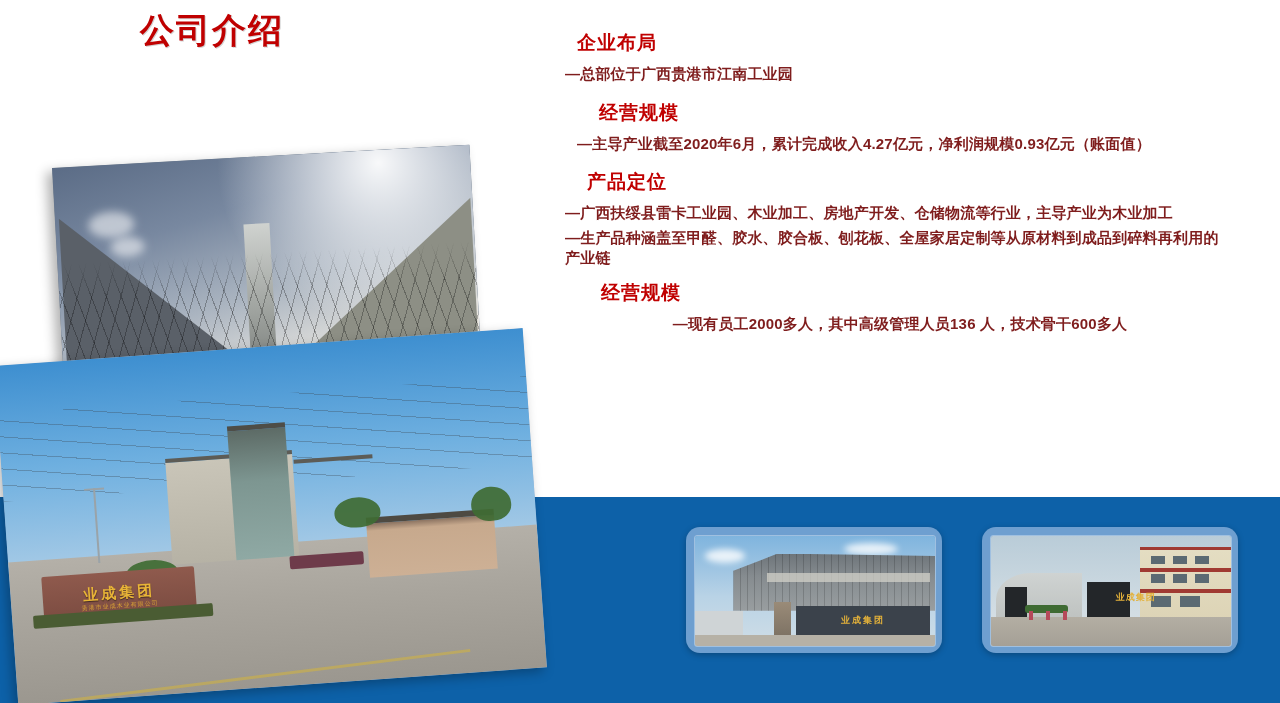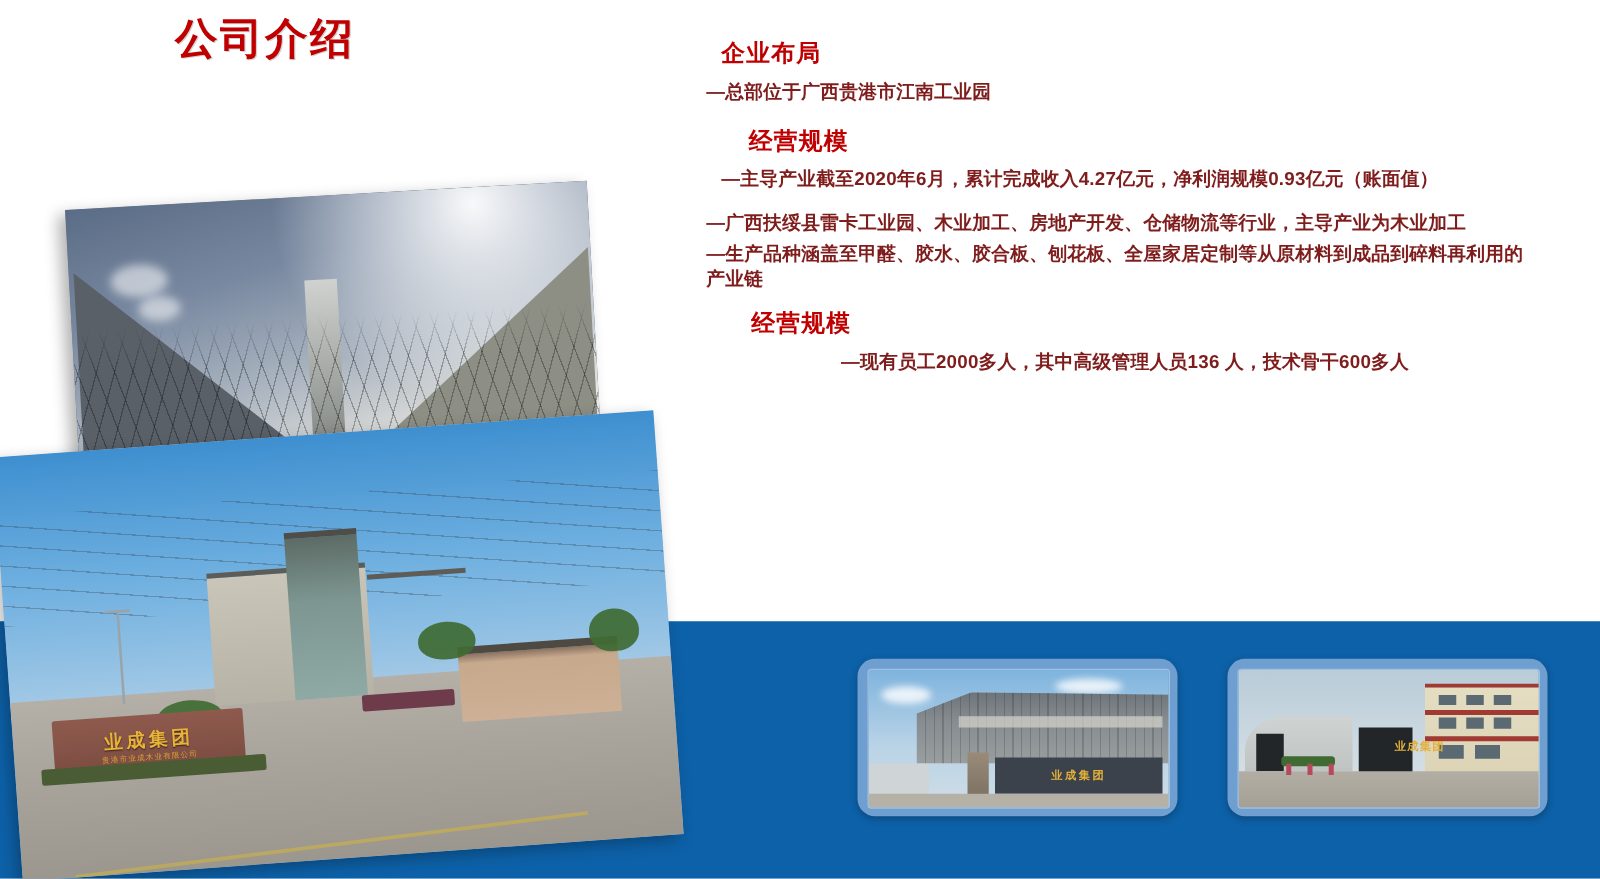--- a/index.html
+++ b/index.html
@@ -372,20 +372,21 @@
     <div class="section-heading">企业布局</div>
     <p class="bullet">—总部位于广西贵港市江南工业园</p>
   </div>
 
   <div class="section sec-2">
     <div class="section-heading">经营规模</div>
     <p class="bullet">—主导产业截至2020年6月，累计完成收入4.27亿元，净利润规模0.93亿元（账面值）</p>
   </div>
 
   <div class="section sec-3">
+    <div class="section-heading">产品定位</div>
     <p class="bullet">—广西扶绥县雷卡工业园、木业加工、房地产开发、仓储物流等行业，主导产业为木业加工</p>
     <p class="bullet">—生产品种涵盖至甲醛、胶水、胶合板、刨花板、全屋家居定制等从原材料到成品到碎料再利用的产业链</p>
   </div>
 
   <div class="section sec-4">
     <div class="section-heading">经营规模</div>
     <p class="bullet">—现有员工2000多人，其中高级管理人员136 人，技术骨干600多人</p>
   </div>
 
 </div>

